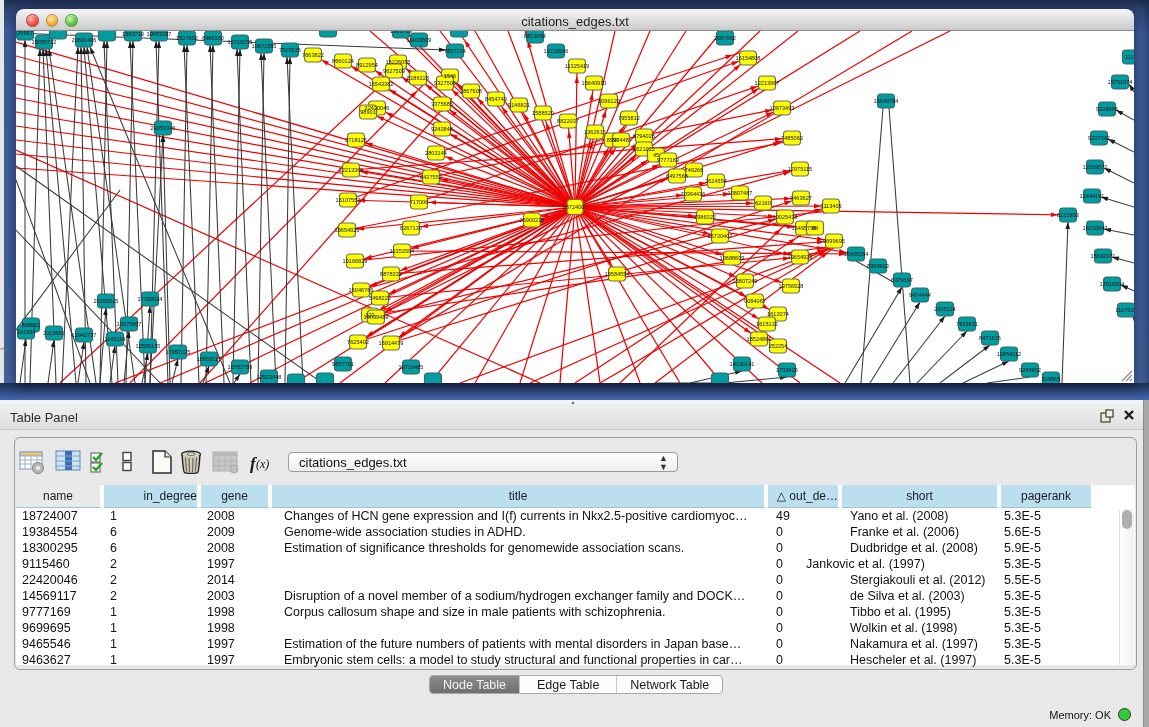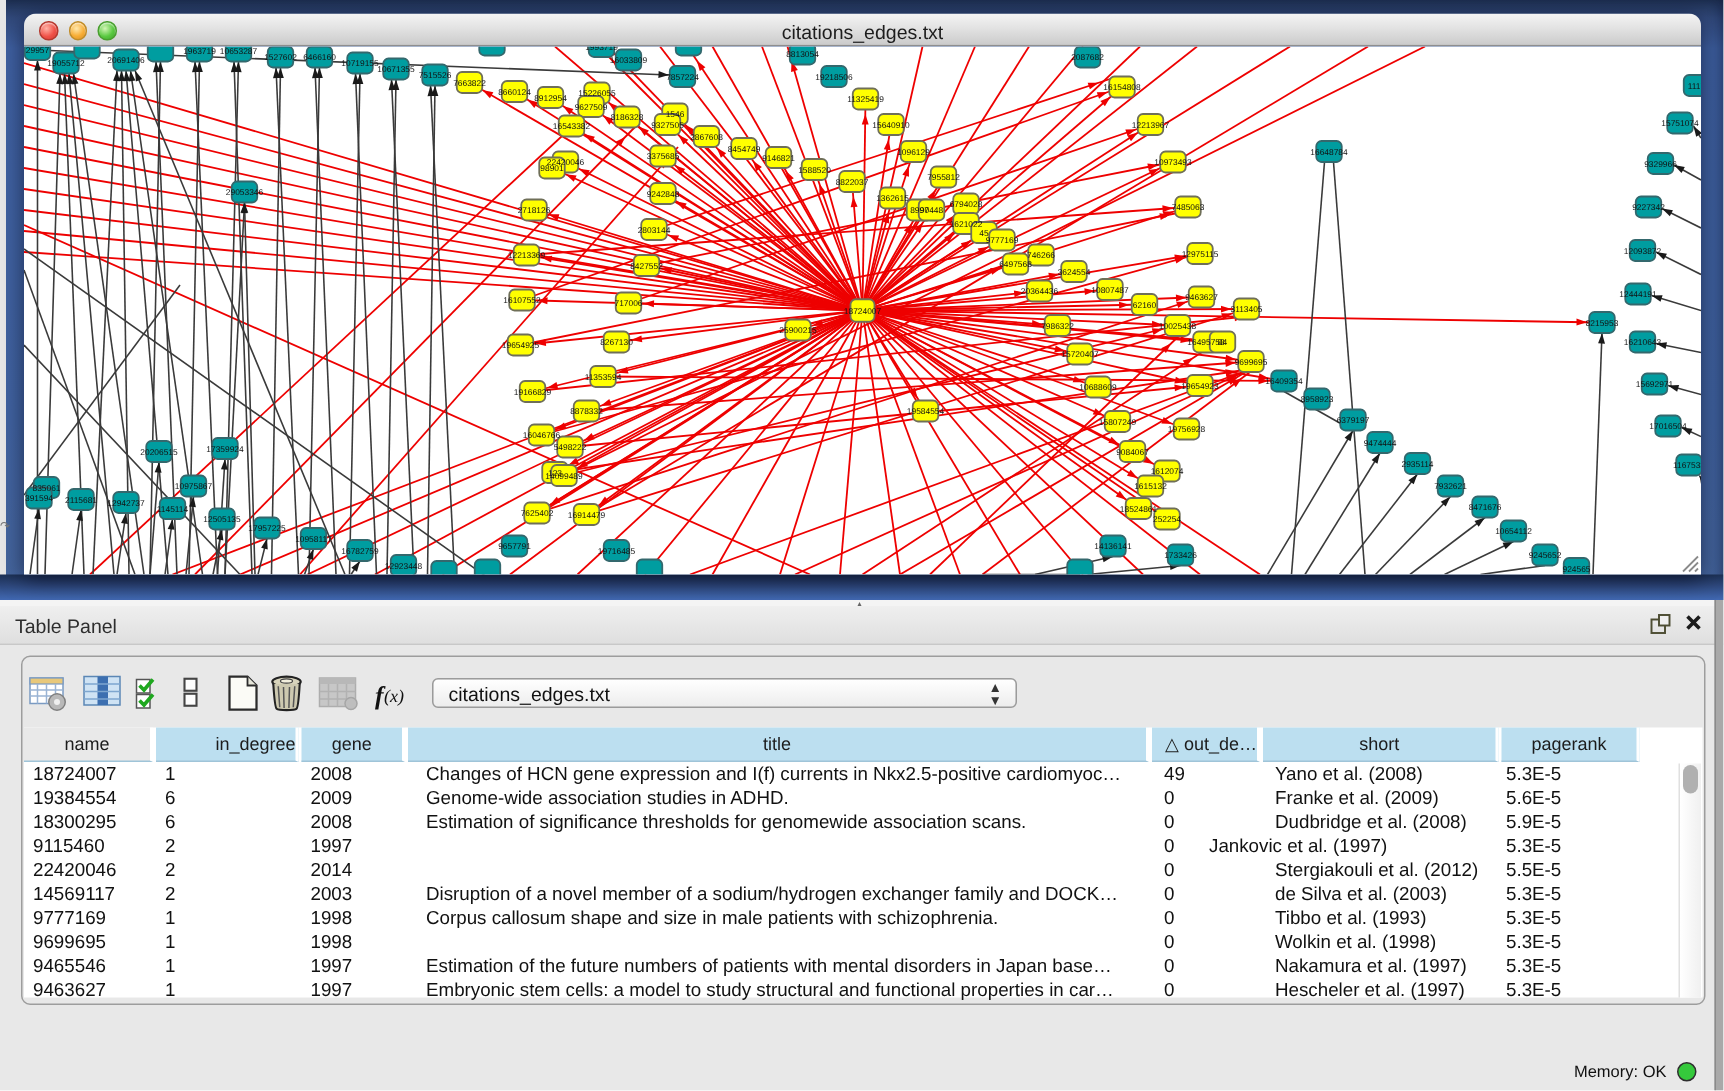--- a/index.html
+++ b/index.html
@@ -828,21 +828,21 @@
 <span style="left:776px">49</span>
       <span style="left:850px">Yano et al. (2008)</span>
       <span style="left:1004px">5.3E-5</span>
 </div>
 <div class="trow" style="top:524px">
 <span style="left:22px">19384554</span>
       <span style="left:110px">6</span>
       <span style="left:207px">2009</span>
 <span style="left:284px;width:482px" class="clip">Genome-wide association studies in ADHD.</span>
 <span style="left:776px">0</span>
-      <span style="left:850px">Franke et al. (2009)</span>
+      <span style="left:850px">Franke et al. (2006)</span>
       <span style="left:1004px">5.6E-5</span>
 </div>
 <div class="trow" style="top:540px">
 <span style="left:22px">18300295</span>
       <span style="left:110px">6</span>
       <span style="left:207px">2008</span>
 <span style="left:284px;width:482px" class="clip">Estimation of significance thresholds for genomewide association scans.</span>
 <span style="left:776px">0</span>
       <span style="left:850px">Dudbridge et al. (2008)</span>
       <span style="left:1004px">5.9E-5</span>
@@ -871,21 +871,21 @@
 <span style="left:776px">0</span>
       <span style="left:850px">de Silva et al. (2003)</span>
       <span style="left:1004px">5.3E-5</span>
 </div>
 <div class="trow" style="top:604px">
 <span style="left:22px">9777169</span>
       <span style="left:110px">1</span>
       <span style="left:207px">1998</span>
 <span style="left:284px;width:482px" class="clip">Corpus callosum shape and size in male patients with schizophrenia.</span>
 <span style="left:776px">0</span>
-      <span style="left:850px">Tibbo et al. (1993)</span>
+      <span style="left:850px">Tibbo et al. (1995)</span>
       <span style="left:1004px">5.3E-5</span>
 </div>
 <div class="trow" style="top:620px">
 <span style="left:22px">9699695</span>
       <span style="left:110px">1</span>
       <span style="left:207px">1998</span>
 <span style="left:776px">0</span>
       <span style="left:850px">Wolkin et al. (1998)</span>
       <span style="left:1004px">5.3E-5</span>
 </div>
@@ -903,14 +903,19 @@
       <span style="left:110px">1</span>
       <span style="left:207px">1997</span>
 <span style="left:284px;width:482px" class="clip">Embryonic stem cells: a model to study structural and functional properties in car…</span>
 <span style="left:776px">0</span>
       <span style="left:850px">Hescheler et al. (1997)</span>
       <span style="left:1004px">5.3E-5</span>
 </div>
 <div id="vsb">
       <div class="th"></div>
     </div>
+<div id="tabs">
+      <div class="sel">Node Table</div>
+      <div class="mid">Edge Table</div>
+      <div>Network Table</div>
+    </div>
 <div id="mem">Memory: OK</div>
     <div id="memdot"></div>
 </div>
 </body></html>

